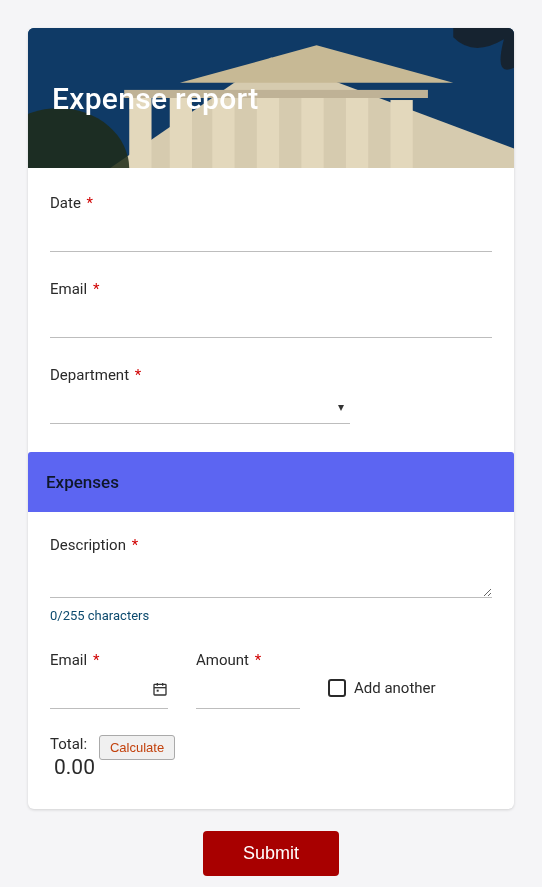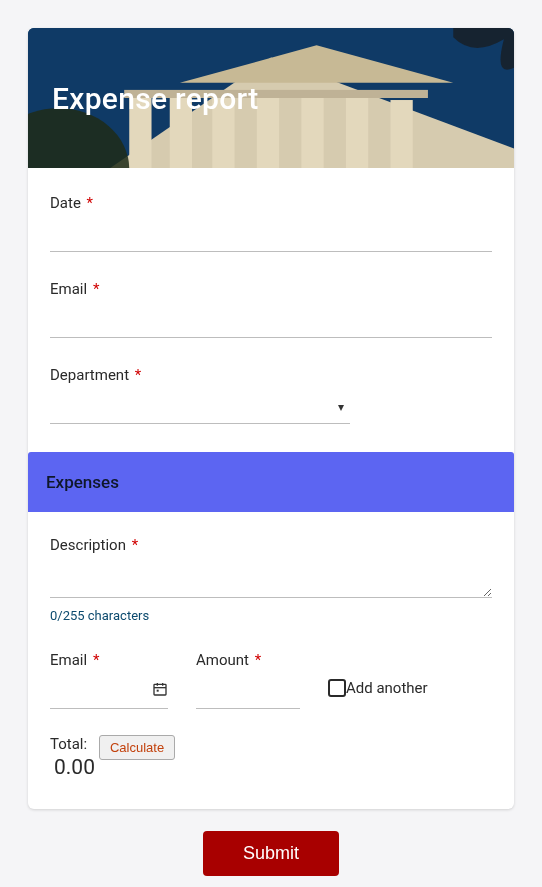--- a/index.html
+++ b/index.html
@@ -139,20 +139,21 @@
       position: absolute;
       right: 0;
       top: 4px;
       width: 16px;
       height: 16px;
       cursor: pointer;
     }
     .checkbox-row {
       display: flex;
       align-items: center;
+      gap: 8px;
       cursor: pointer;
     }
     .checkbox-box {
       width: 18px;
       height: 18px;
       border: 2px solid #2a2a2a;
       border-radius: 3px;
     }
     .checkbox-label {
       font-size: 15px;

